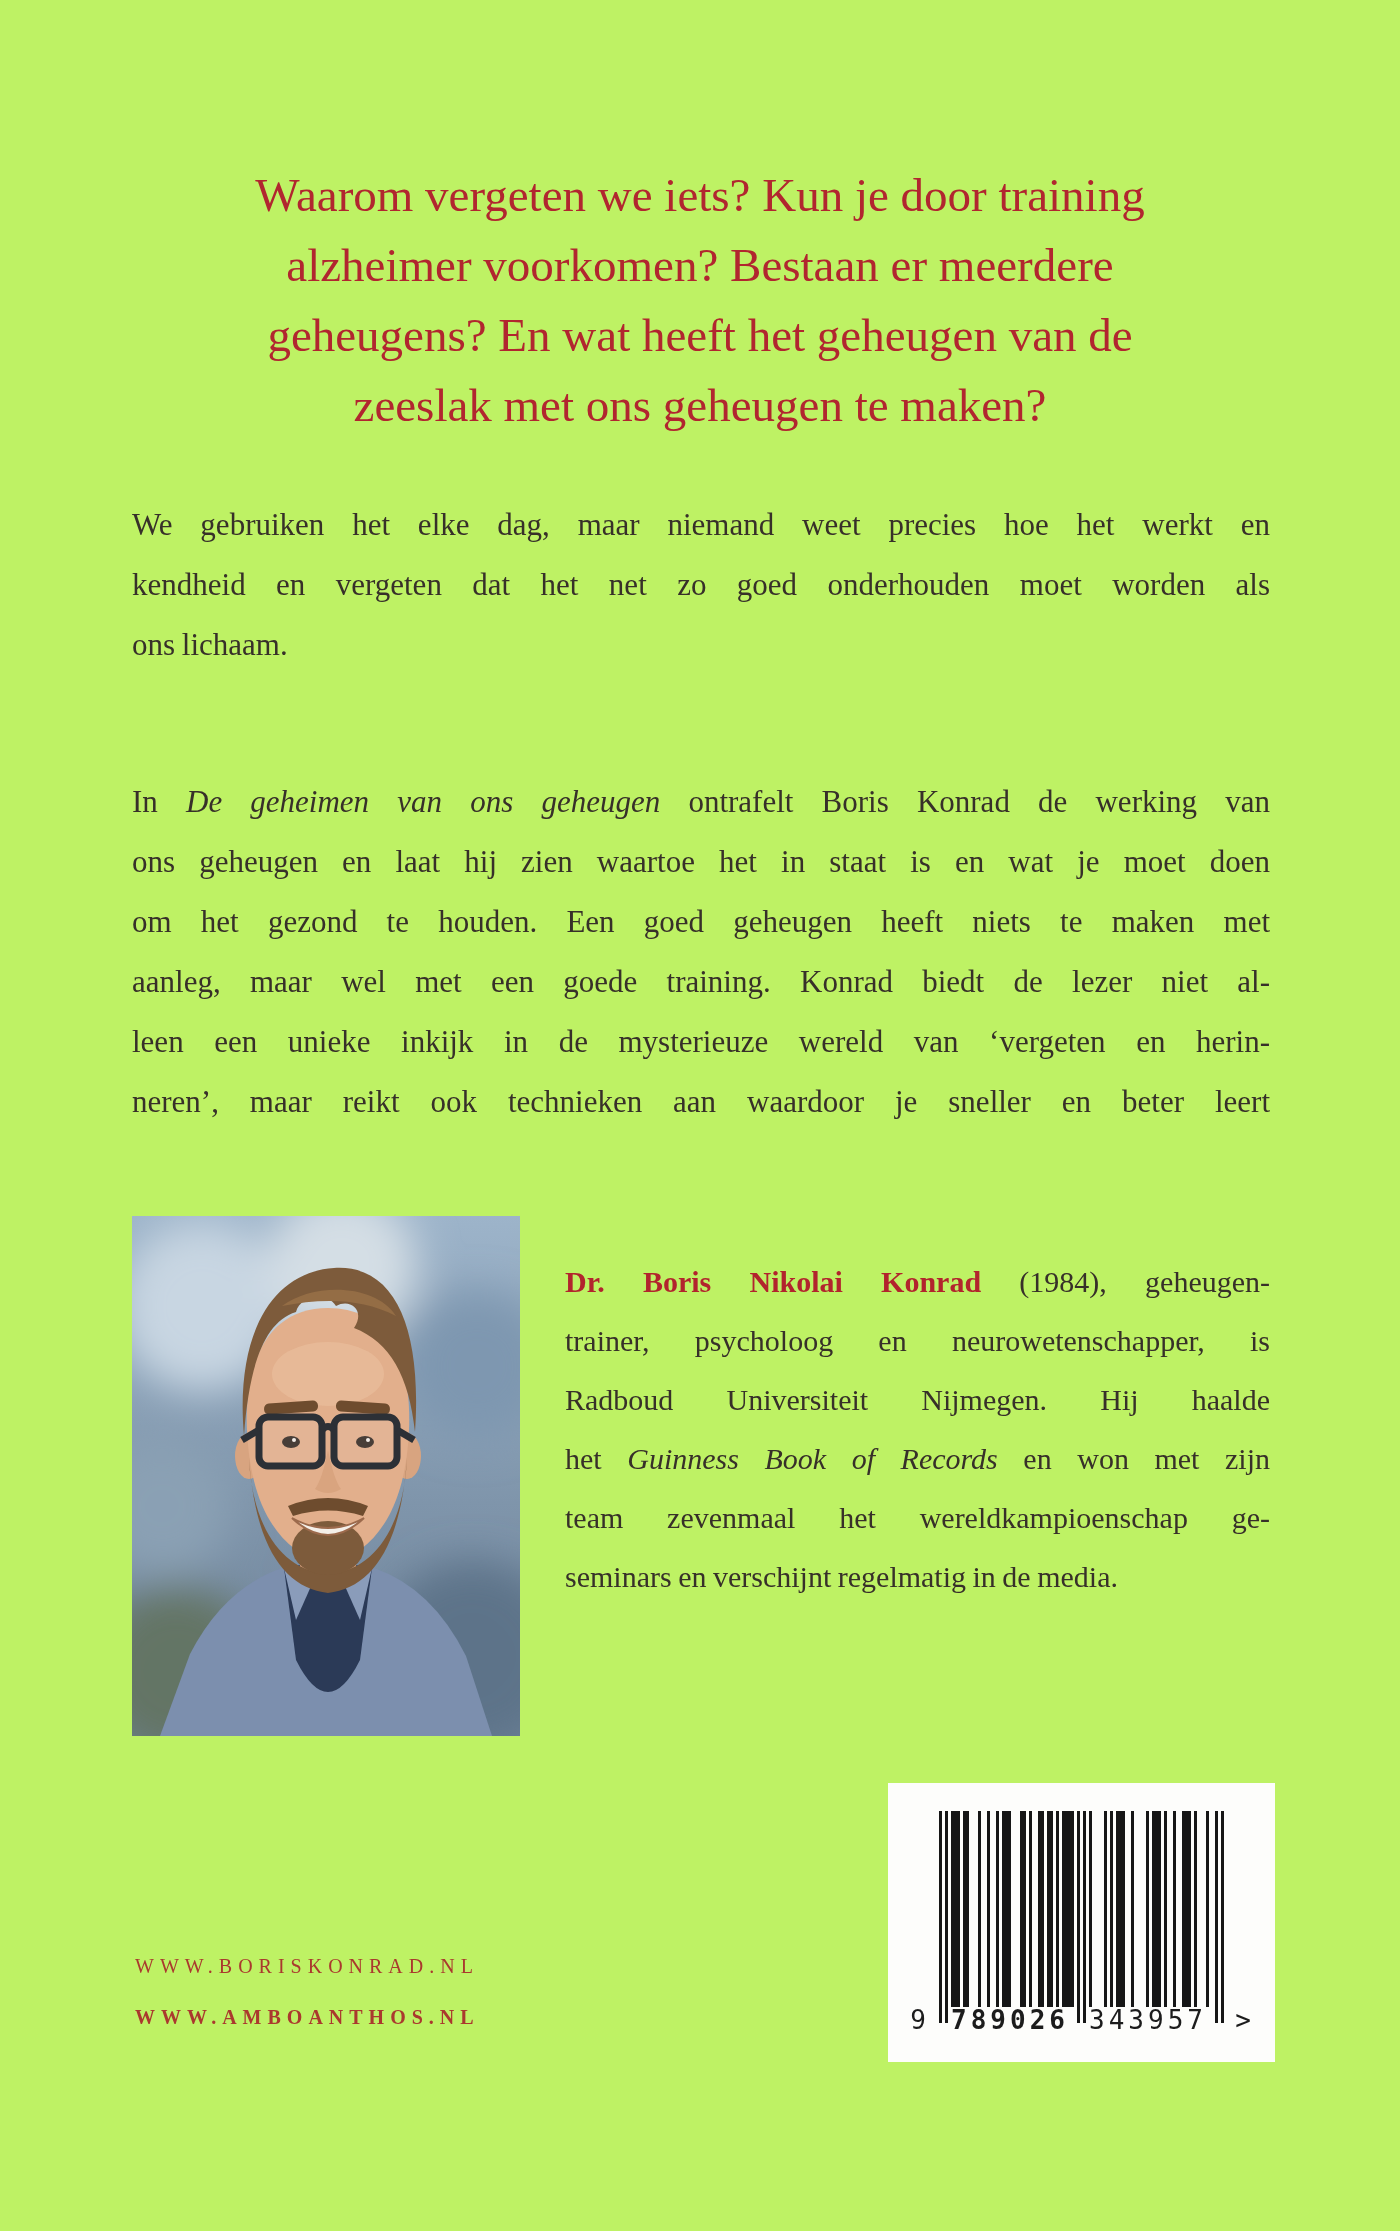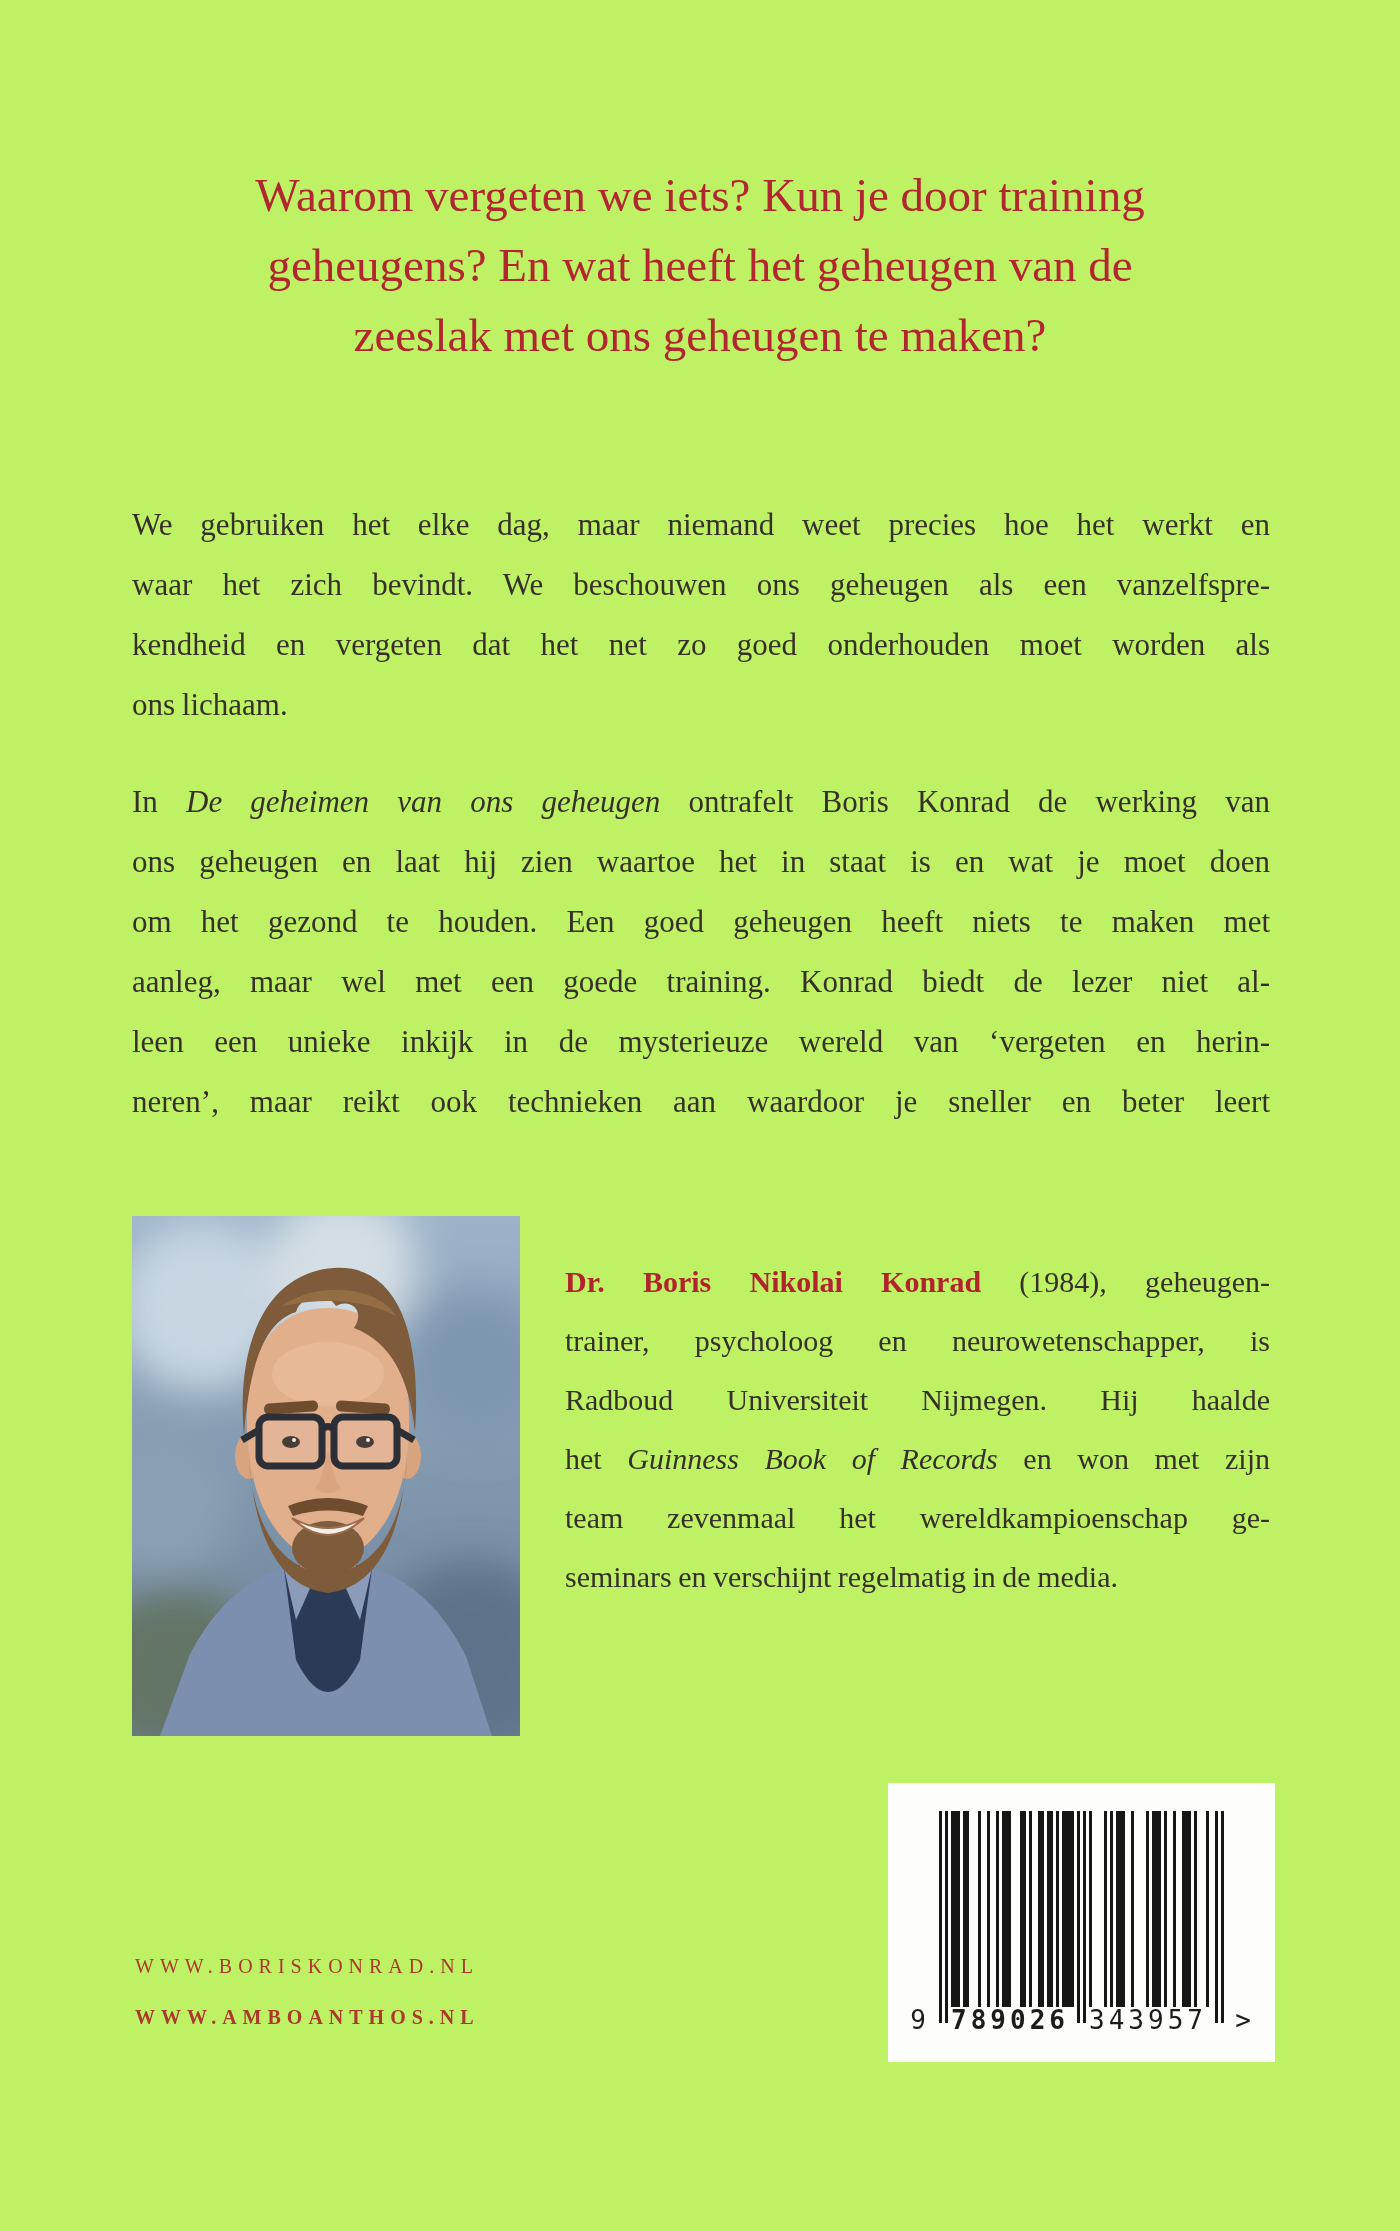--- a/index.html
+++ b/index.html
@@ -72,27 +72,27 @@
   .d-g2{left:196px;width:128px;letter-spacing:4px;}
   .d-arrow{left:340px;width:30px;}
 </style>
 </head>
 <body>
 
 <div class="cover">
 
   <div class="headline">
     <div class="hl">Waarom vergeten we iets? Kun je door training</div>
+    <div class="hl">alzheimer voorkomen? Bestaan er meerdere</div>
     <div class="hl">geheugens? En wat heeft het geheugen van de</div>
     <div class="hl">zeeslak met ons geheugen te maken?</div>
   </div>
 
   <div class="textblock intro">
     <div class="jline">We gebruiken het elke dag, maar niemand weet precies hoe het werkt en</div>
-    <div class="jline">waar het zich bevindt. We beschouwen ons geheugen als een vanzelfspre-</div>
     <div class="jline">kendheid en vergeten dat het net zo goed onderhouden moet worden als</div>
     <div class="jline last">ons lichaam.</div>
   </div>
 
   <div class="textblock body2">
     <div class="jline"><span>In </span><span class="em">De geheimen van ons geheugen</span><span> ontrafelt Boris Konrad de werking van</span></div>
     <div class="jline">ons geheugen en laat hij zien waartoe het in staat is en wat je moet doen</div>
     <div class="jline">om het gezond te houden. Een goed geheugen heeft niets te maken met</div>
     <div class="jline">aanleg, maar wel met een goede training. Konrad biedt de lezer niet al-</div>
     <div class="jline">leen een unieke inkijk in de mysterieuze wereld van ‘vergeten en herin-</div>

